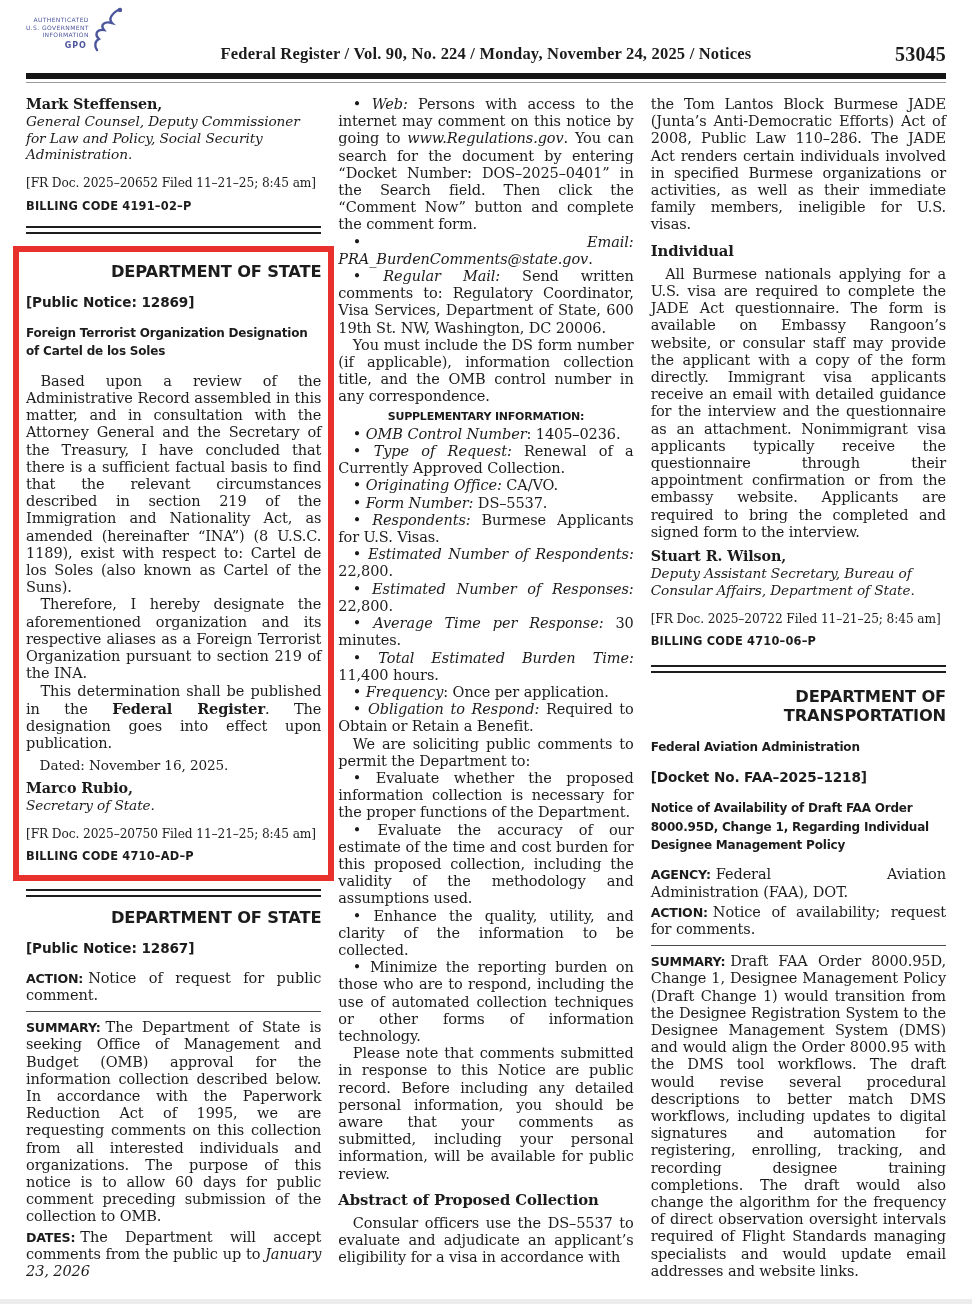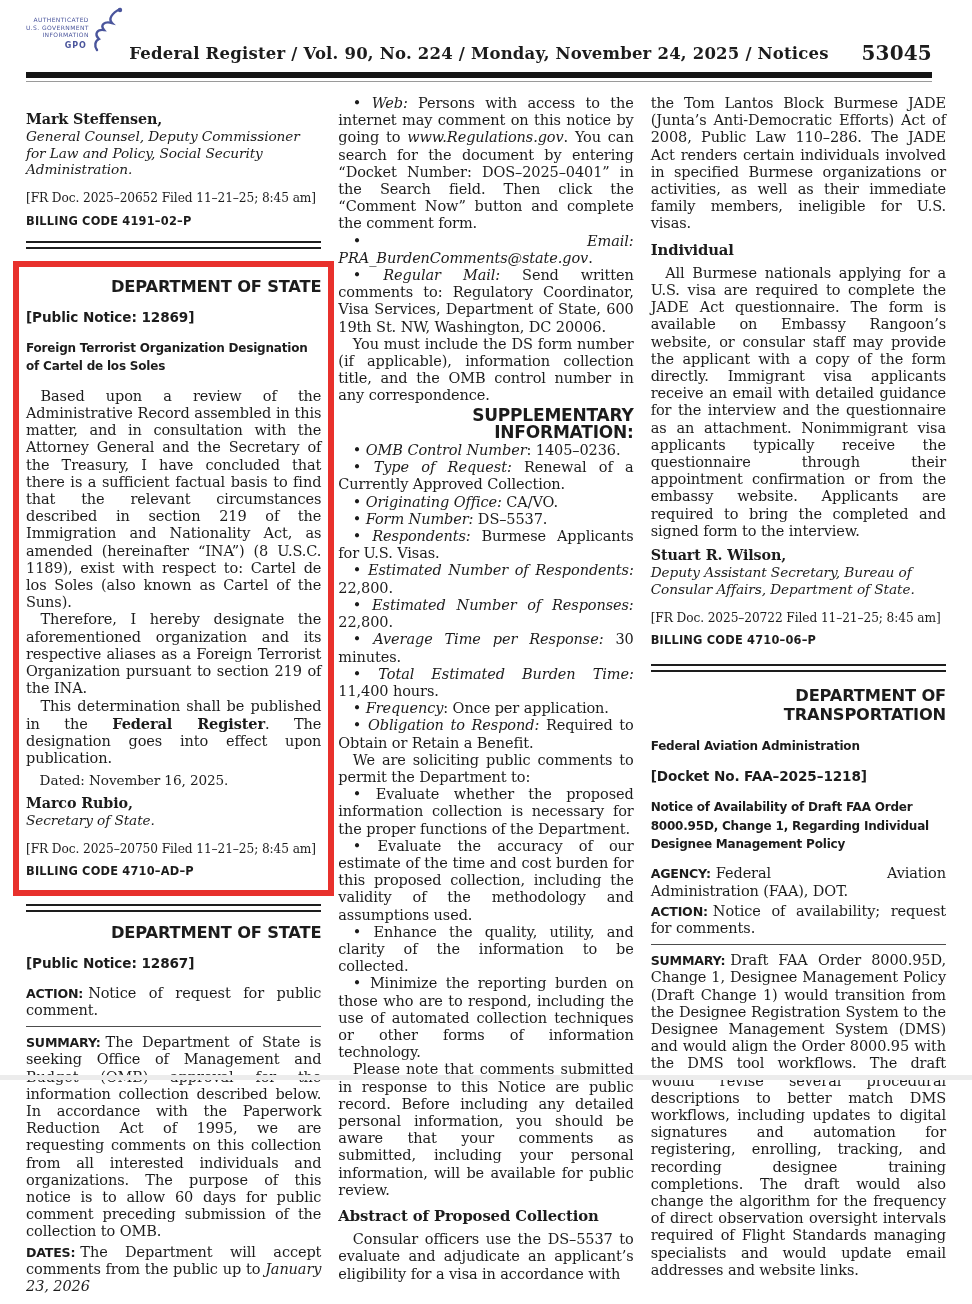--- a/index.html
+++ b/index.html
@@ -1,30 +1,30 @@
 <!DOCTYPE html>
 <html lang="en"><head>
 <meta charset="utf-8">
 <style>
   html,body{margin:0;padding:0;}
   body{
     width:972px;height:1304px;background:#ffffff;overflow:hidden;position:relative;
     font-family:"DejaVu Serif",serif;color:#1c1c1c;
     -webkit-font-smoothing:antialiased;
   }
-  .page{position:relative;width:972px;height:1080px;}
+  .page{position:relative;width:972px;height:1304px;}
 
   
   .gpo-logo{position:absolute;top:6px;left:26px;width:110px;display:flex;align-items:flex-start;}
   .gpo-text{text-align:right;font-family:"DejaVu Sans",sans-serif;color:#4a559c;
     font-size:6px;line-height:7.5px;letter-spacing:.4px;padding-top:10px;}
   .gpo-abbr{font-weight:bold;font-size:8px;letter-spacing:1px;margin-top:3px;padding-right:2px;}
   .gpo-eagle{margin-left:2px;}
 
-  .masthead{position:relative;padding:44px 40px 0 26px;}
+  .masthead{position:relative;padding:44px 26px 0 26px;font-family:Liberation Serif, serif;}
   .masthead-line{position:relative;text-align:center;font-weight:bold;font-size:16.5px;
     letter-spacing:.2px;}
   .fr-pagenum{position:absolute;right:0;bottom:-2px;font-size:20px;font-weight:bold;}
   .masthead-rule{margin-top:9px;}
   .masthead-rule .bar{height:6px;background:#151515;}
   .masthead-rule .thin{height:1px;background:#9a9a9a;margin-top:3px;}
 
   
   .columns{display:flex;gap:17px;padding:13px 26px 0 26px;}
   .col{flex:1 1 0;min-width:0;font-size:14.5px;line-height:17.2px;letter-spacing:-0.1px;
@@ -39,22 +39,22 @@
   .dept{font-family:"DejaVu Sans",sans-serif;font-weight:bold;font-size:16.3px;
     line-height:19px;margin:0 0 13px 8px;text-align:right;letter-spacing:-0.2px;}
   .pnotice{font-family:"DejaVu Sans",sans-serif;font-weight:bold;font-size:13.6px;
     margin:0 0 13px 0;text-align:left;}
   .ntitle{font-family:"DejaVu Sans",sans-serif;font-weight:bold;font-size:12px;
     line-height:18.4px;margin:0 0 12px 0;text-align:left;letter-spacing:-0.2px;}
   .serif-head{font-weight:bold;font-size:14.8px;margin:8px 0 7px 0;text-align:left;}
 
   .fr-label{font-family:"DejaVu Sans",sans-serif;font-weight:bold;font-size:12.6px;
     letter-spacing:-0.2px;margin-right:5px;}
-  .supp-head{font-family:"DejaVu Sans",sans-serif;font-weight:bold;font-size:17px;
-    margin:2px 0 1px 0;text-align:right;letter-spacing:-0.2px;}
+  .supp-head{font-family:"DejaVu Sans",sans-serif;font-weight:bold;font-size:11px;
+    margin:2px 0 1px 0;text-align:center;letter-spacing:-0.2px;}
 
   .labeled{margin-bottom:3px;}
   .dated{margin-top:5px;font-size:13.6px;}
   .sig-name{font-weight:bold;font-size:14.3px;margin-top:5px;text-align:left;}
   .sig-role{font-style:italic;font-size:13.7px;line-height:16.4px;text-align:left;}
   .frdoc{font-size:12.2px;margin-top:13px;letter-spacing:-0.1px;text-align:left;}
   .billing{font-family:"DejaVu Sans",sans-serif;font-weight:bold;font-size:11.4px;
     margin-top:5px;letter-spacing:.2px;text-align:left;}
 
   .double-rule{height:4px;border-top:2px solid #1d1d1d;border-bottom:2px solid #1d1d1d;
@@ -97,21 +97,21 @@
       <div class="bar"></div>
       <div class="thin"></div>
     </div>
   </header>
 
   <main class="columns">
 
     <section class="col">
 
       <div>
-        <p class="sig-name" style="margin-top:16px;">Mark Steffensen,</p>
+        <p class="sig-name" style="margin-top:0;">Mark Steffensen,</p>
         <p class="sig-role">General Counsel, Deputy Commissioner for Law and Policy, Social Security Administration.</p>
         <p class="frdoc">[FR Doc. 2025–20652 Filed 11–21–25; 8:45 am]</p>
         <p class="billing">BILLING CODE 4191–02–P</p>
       </div>
 
       <div class="double-rule"></div>
 
       <div class="highlight-box">
         <h2 class="dept">DEPARTMENT OF STATE</h2>
         <p class="pnotice">[Public Notice: 12869]</p>

